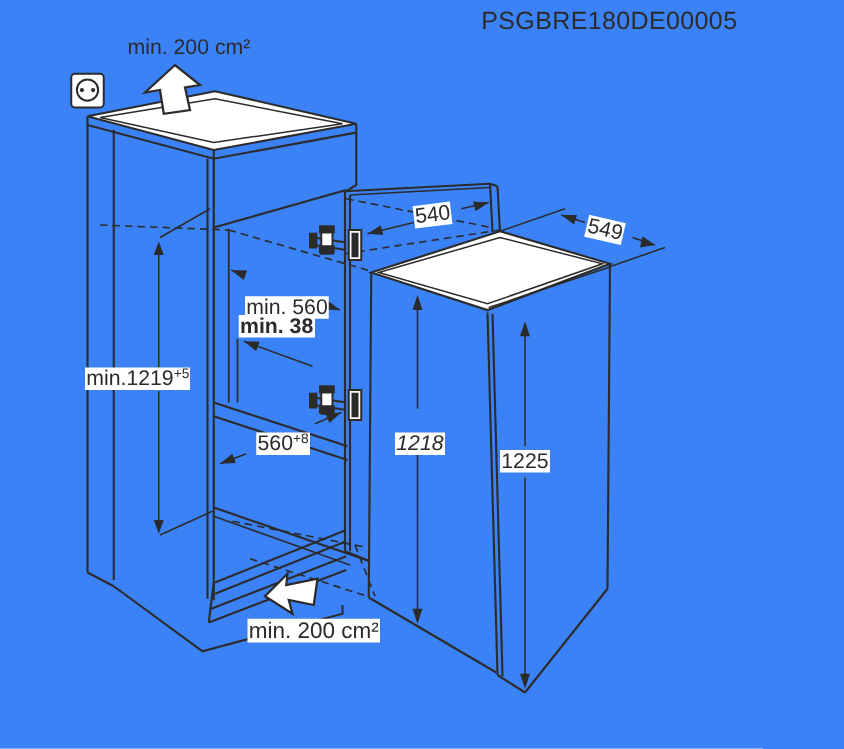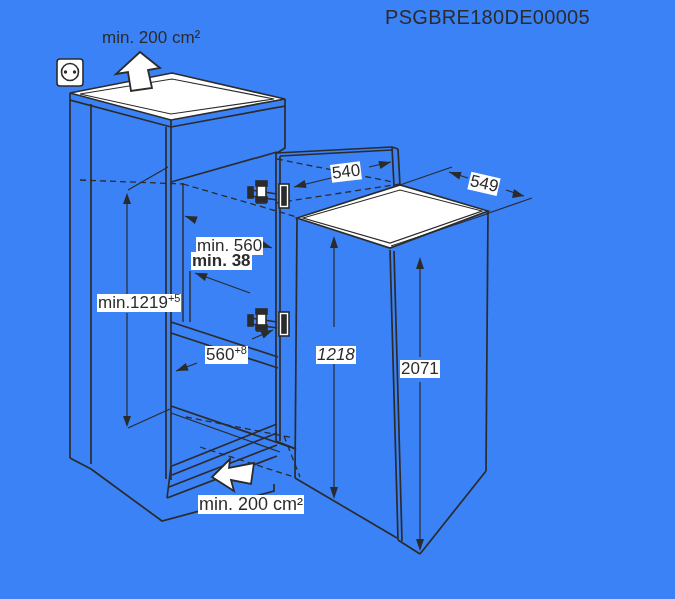--- a/index.html
+++ b/index.html
@@ -170,22 +170,22 @@
   <div class="lbl vent" style="left:101px;top:29px;">min. 200 cm²</div>
 
   <div class="lbl rot-540" style="left:331px;top:163px;">540</div>
 
   <div class="lbl rot-549" style="left:469px;top:175px;">549</div>
 
   <div class="lbl" style="left:196px;top:221px;margin-top:16px;">min. 560</div>
 
   <div class="lbl" style="left:191px;top:252px;font-weight:bold;">min. 38</div>
 
-  <div class="lbl" style="left:68px;top:294px;margin-left:29px;"><span>min.1219</span><span class="sup">+5</span></div>
+  <div class="lbl" style="left:68px;top:294px;"><span>min.1219</span><span class="sup">+5</span></div>
 
   <div class="lbl" style="left:205px;top:346px;text-align:right;"><span>560</span><span class="sup">+8</span></div>
 
   <div class="lbl" style="left:316px;top:346px;font-style:italic;">1218</div>
 
-  <div class="lbl" style="left:400px;top:360px;">2071</div>
+  <div class="lbl" style="left:400px;top:360px;">1225</div>
 
   <div class="lbl ventb" style="left:198px;top:495px;">min. 200 cm²</div>
 </div>
 
 </body></html>

